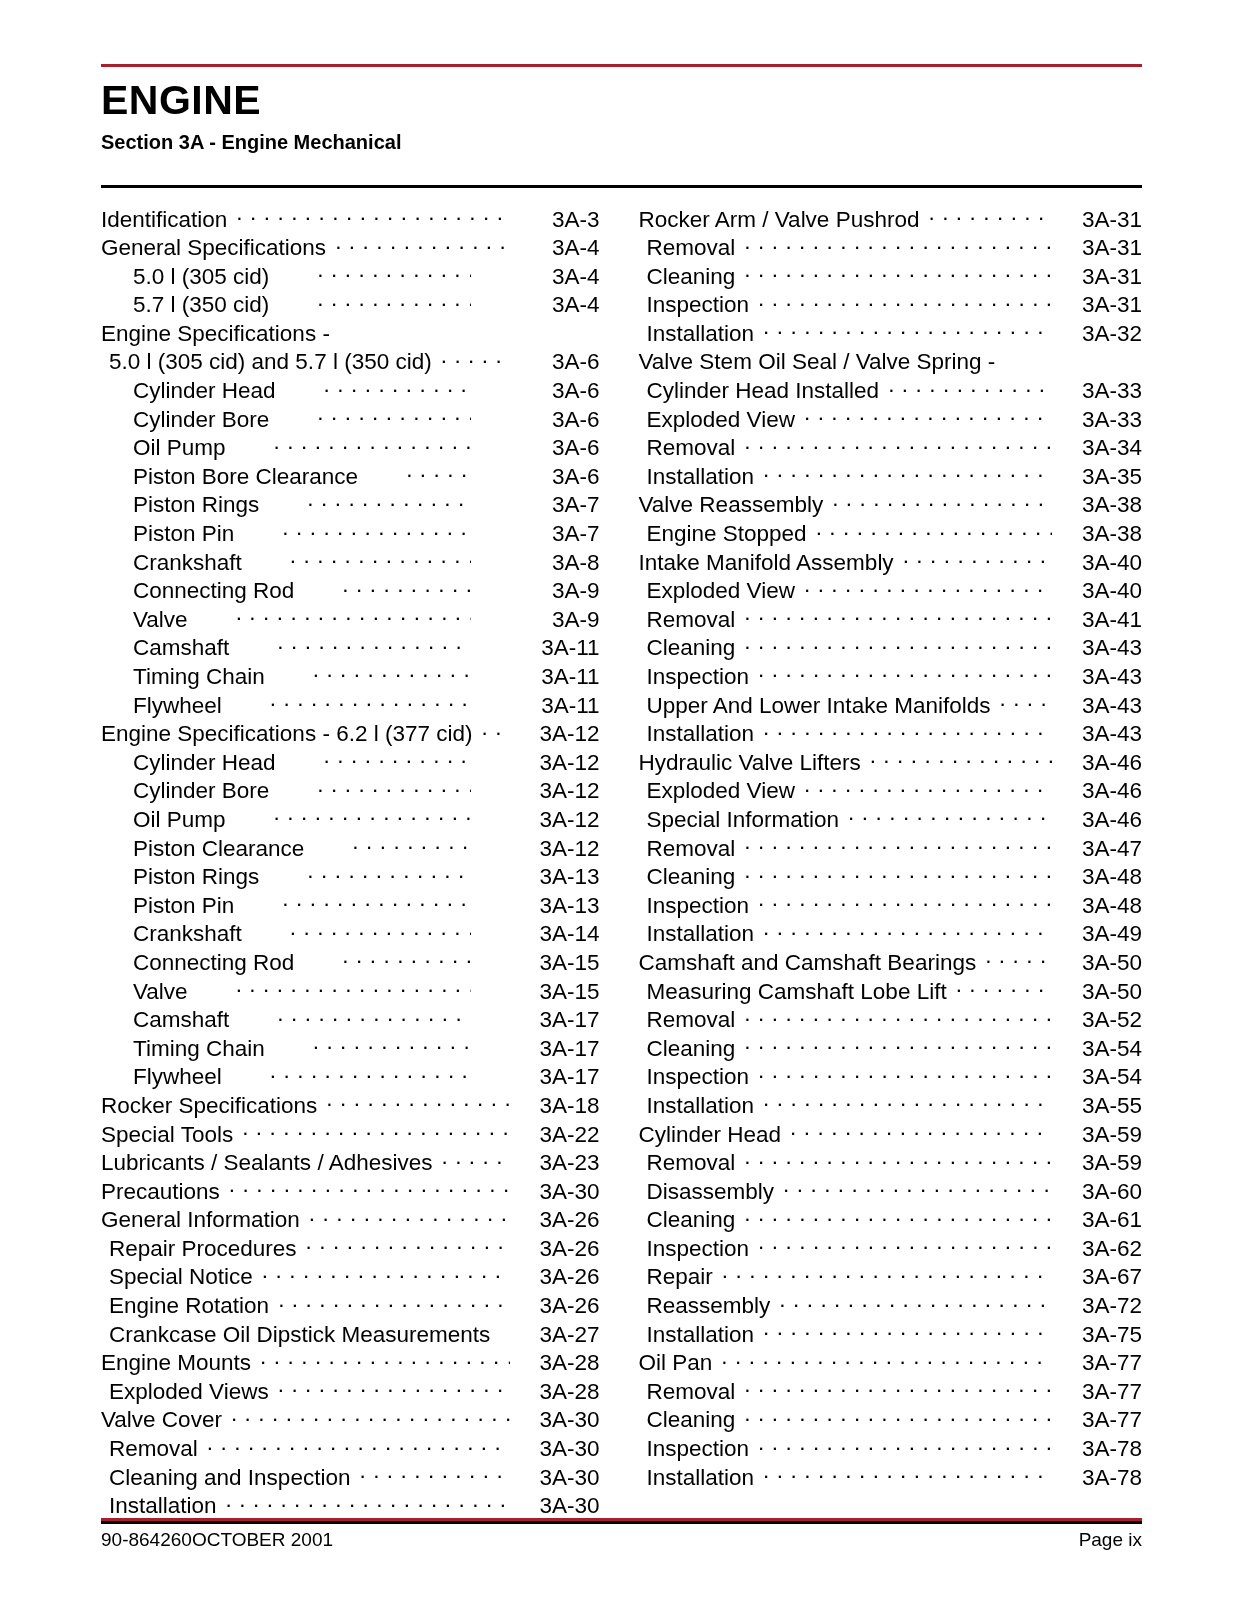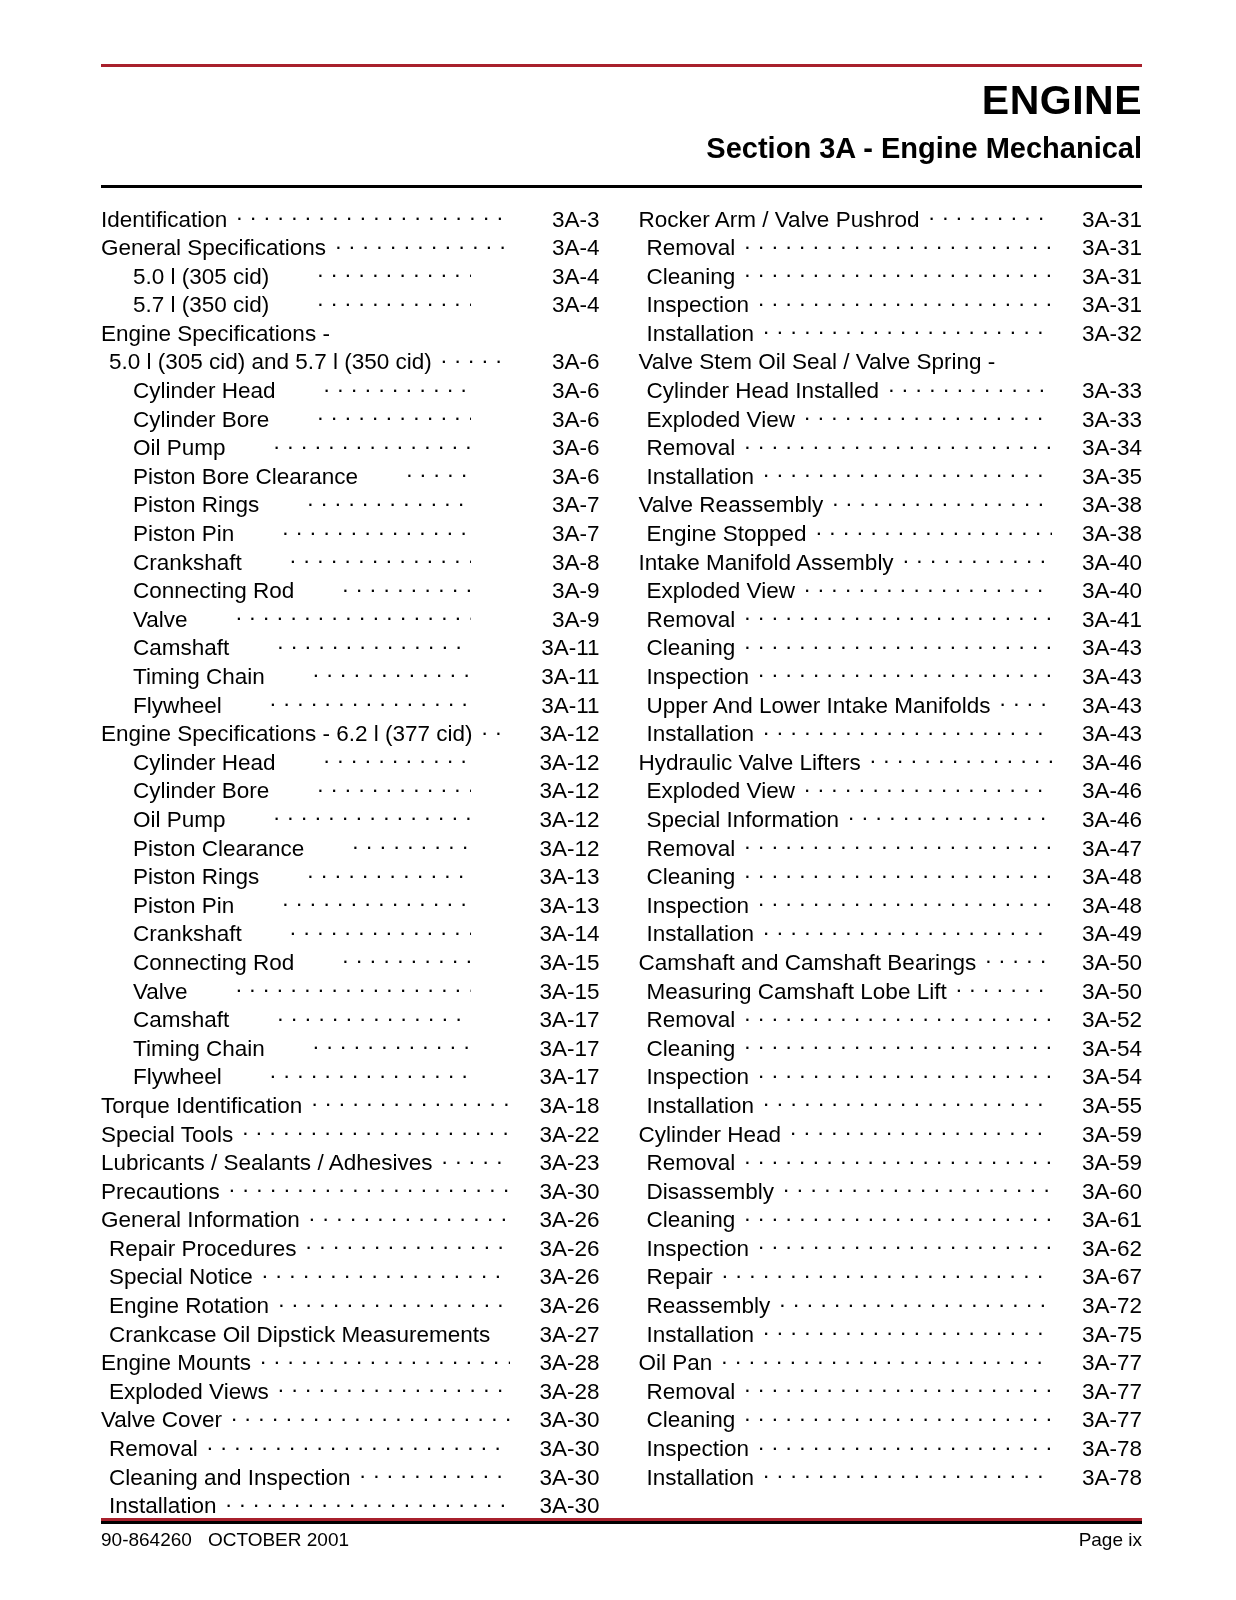--- a/index.html
+++ b/index.html
@@ -27,31 +27,31 @@
     top: 64px;
     width: 1041px;
     height: 3px;
     background: #a8202c;
   }
   .titles {
     position: absolute;
     left: 101px;
     top: 76px;
     width: 1041px;
-    text-align: right;
+    text-align: left;
   }
   .doc-title {
     font-size: 41px;
     font-weight: bold;
     letter-spacing: 0.5px;
     line-height: 1.18;
     margin: 0;
   }
   .doc-subtitle {
-    font-size: 29px;
+    font-size: 20px;
     font-weight: bold;
     line-height: 1.25;
     margin: 6px 0 9px 0;
   }
 
   
   .toc {
     position: absolute;
     left: 101px;
     top: 185px;
@@ -131,21 +131,21 @@
   .footer {
     position: absolute;
     left: 101px;
     top: 1529px;
     width: 1041px;
     display: flex;
     justify-content: space-between;
     align-items: baseline;
     font-size: 19px;
   }
-  .footer-left { display: flex; gap: 16px; }
+  .footer-left { display: flex; }
 </style>
 </head>
 <body>
 
 <div class="page">
 
   <div class="top-rule"></div>
 
   <div class="titles">
     <h1 class="doc-title">ENGINE</h1>
@@ -306,21 +306,21 @@
             <span class="label">Timing Chain</span>
             <span class="leader"></span>
             <span class="page-no">3A-17</span>
           </div>
           <div class="entry lvl2">
             <span class="label">Flywheel</span>
             <span class="leader"></span>
             <span class="page-no">3A-17</span>
           </div>
           <div class="entry lvl0">
-            <span class="label">Torque Identification</span>
+            <span class="label">Rocker Specifications</span>
             <span class="leader"></span>
             <span class="page-no">3A-18</span>
           </div>
           <div class="entry lvl0">
             <span class="label">Special Tools</span>
             <span class="leader"></span>
             <span class="page-no">3A-22</span>
           </div>
           <div class="entry lvl0">
             <span class="label">Lubricants / Sealants / Adhesives</span>

